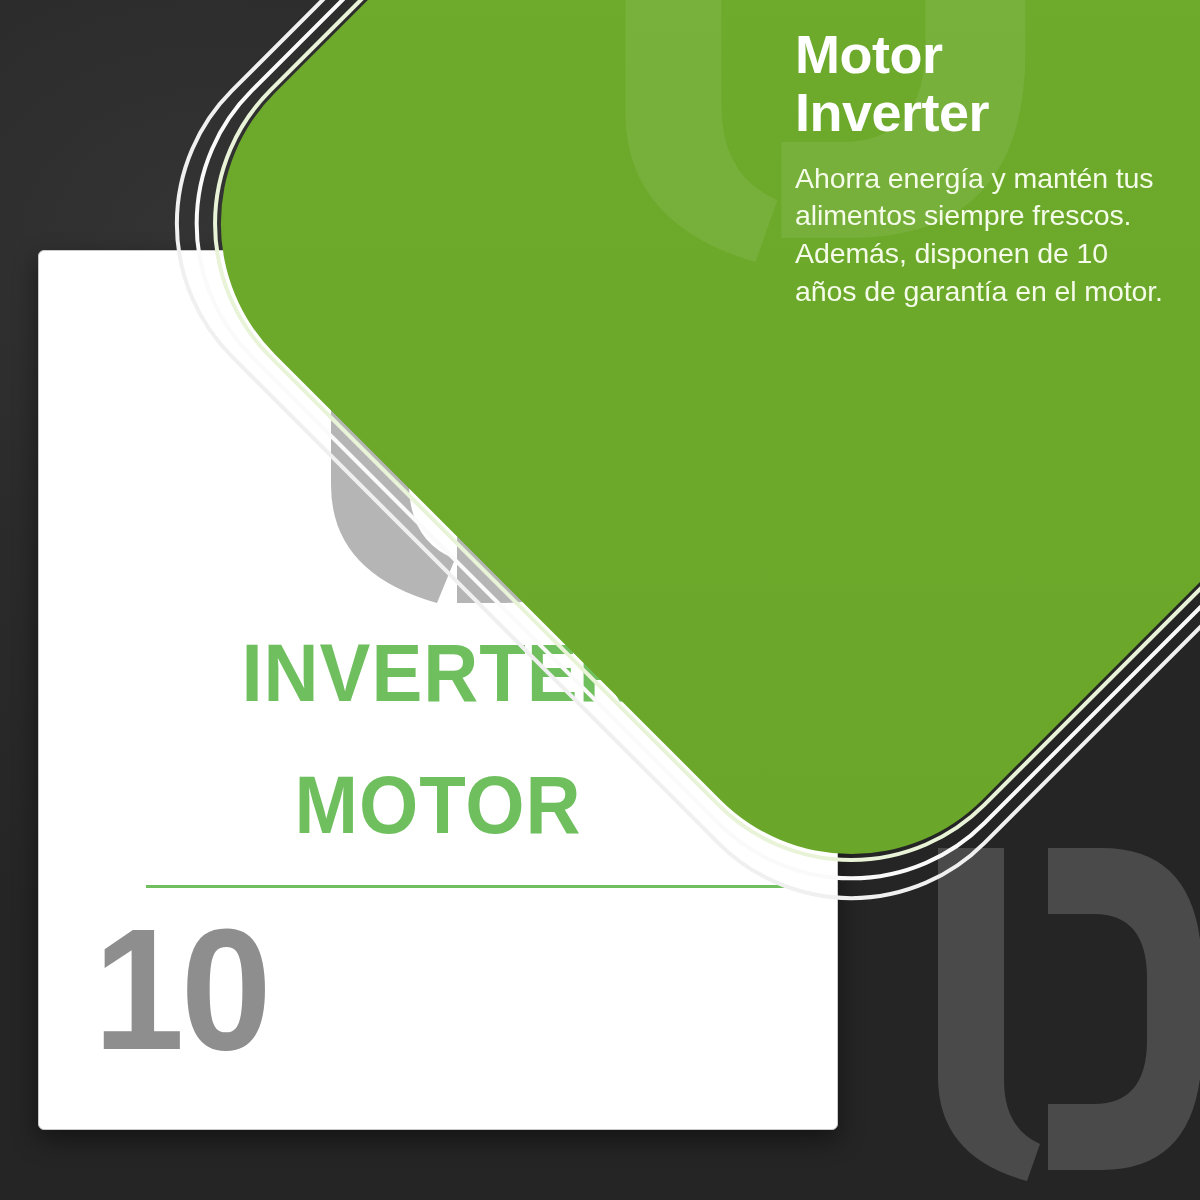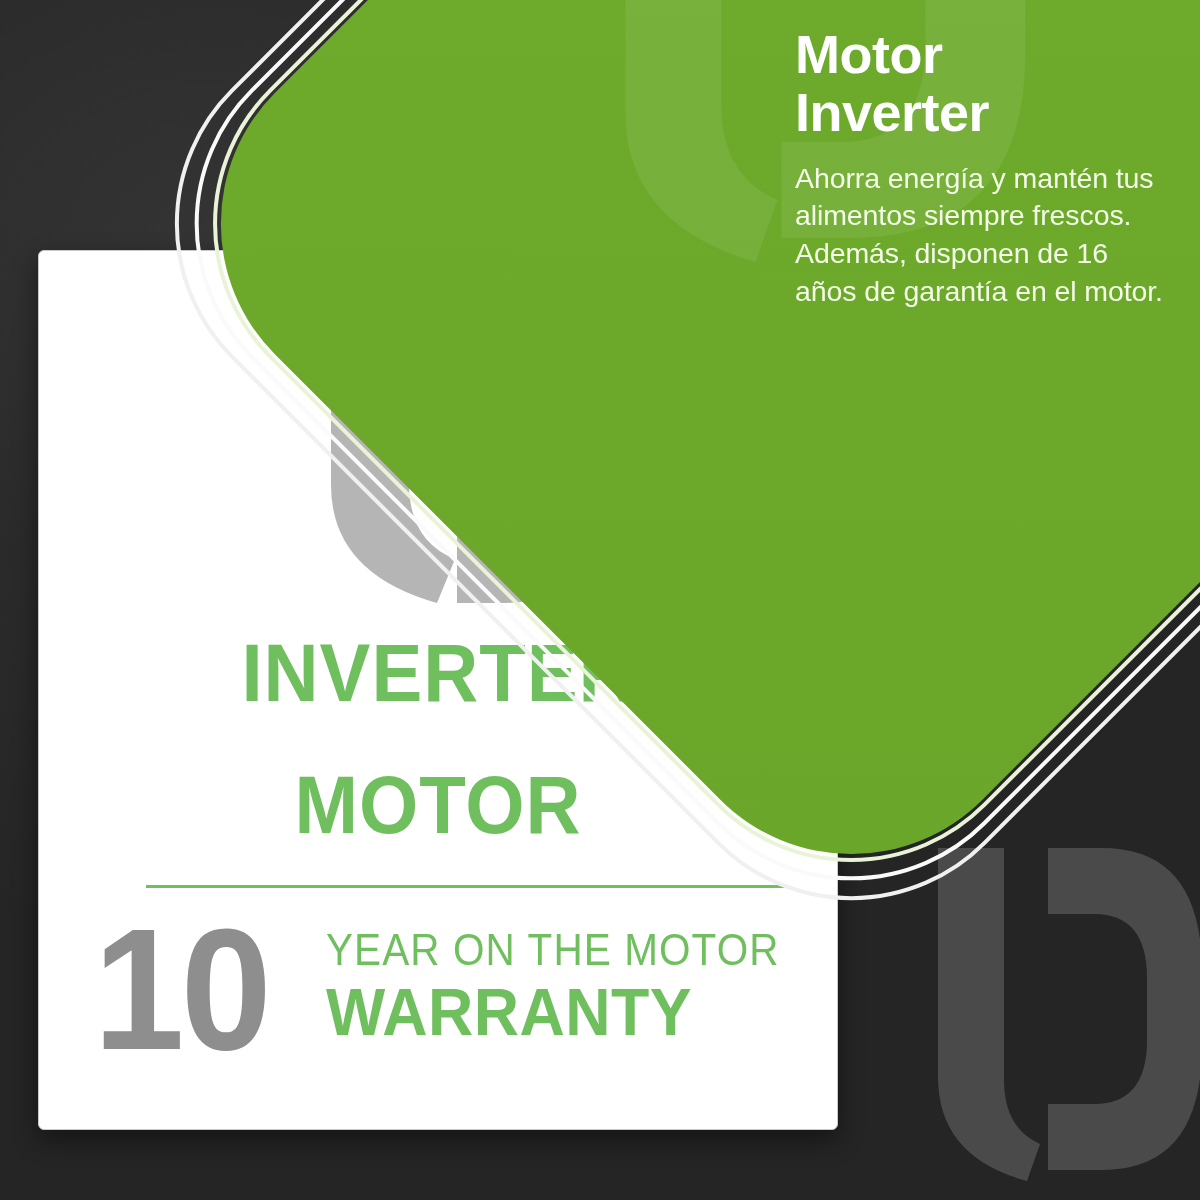--- a/index.html
+++ b/index.html
@@ -198,24 +198,20 @@
 
     <div class="card-titles">
       <div class="t-inverter">INVERTER</div>
       <div class="t-motor">MOTOR</div>
     </div>
 
     <div class="rule"></div>
 
     <div class="warranty">
       <div class="big-ten">10</div>
-      <div class="warranty-text">
-        <div class="w-year">YEAR  ON THE MOTOR</div>
-        <div class="w-warranty">WARRANTY</div>
-      </div>
     </div>
   </div>
 
   <div class="panel-wrap">
     <div class="ring r1"></div>
     <div class="ring r2"></div>
     <div class="ring r3"></div>
     <div class="panel">
       <div class="panel-wm">
         <svg viewBox="0 0 440 540" width="440" height="540" aria-hidden="true">
@@ -226,16 +222,16 @@
         </svg>
       </div>
     </div>
   </div>
 
   <div class="panel-content">
     <div class="headline">
       <span>Motor</span>
       <span class="l2">Inverter</span>
     </div>
-    <div class="body-copy">Ahorra energía y mantén tus alimentos siempre frescos. Además, disponen de 16 años de garantía en el motor.</div>
+    <div class="body-copy">Ahorra energía y mantén tus alimentos siempre frescos. Además, disponen de 10 años de garantía en el motor.</div>
   </div>
 
 </div>
 
 </body></html>

